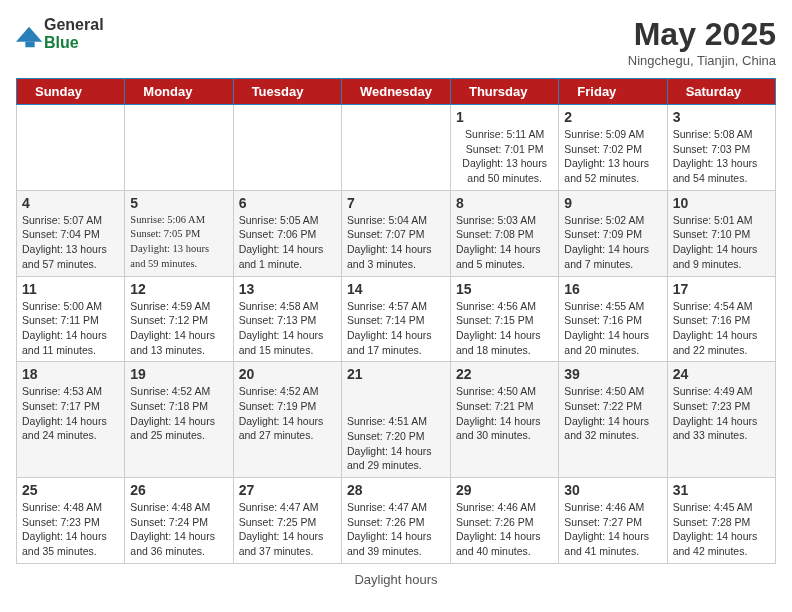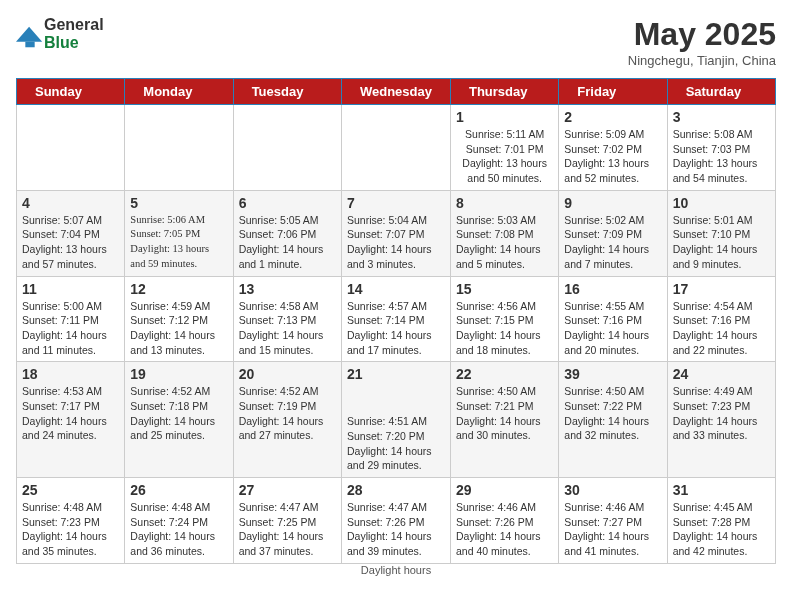--- a/index.html
+++ b/index.html
@@ -86,21 +86,22 @@
     .cell-text {
       font-size: 10.5px;
       color: #333;
       line-height: 1.4;
     }
     .empty-cell {
       border: 1px solid #ccc;
       background: #fff;
     }
     .footer-note {
-      font-size: 11px;
+      margin-top: 8px;
+      font-size: 13px;
       color: #555;
       text-align: center;
     }
     tr:nth-child(odd) td.cal-cell:not(.empty-cell) {
       background: #fff;
     }
     .row-shade td.cal-cell {
       background: #f5f5f5;
     }
   </style>

